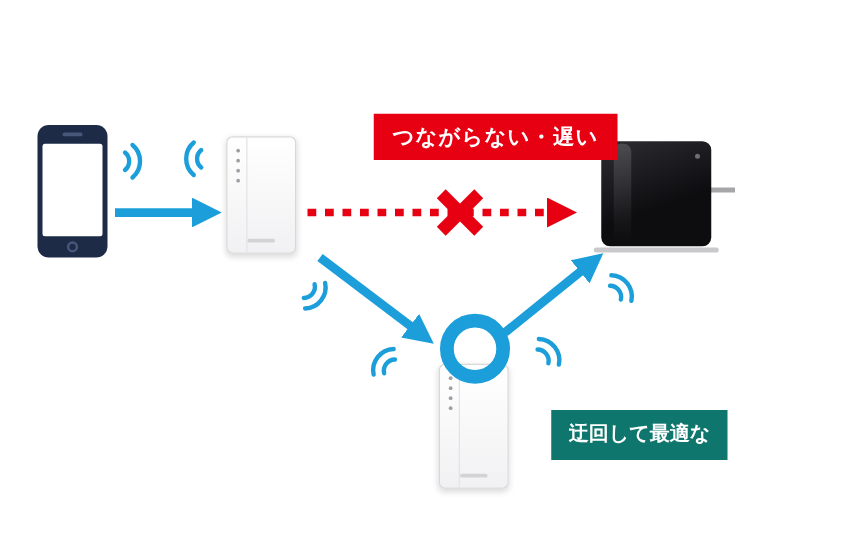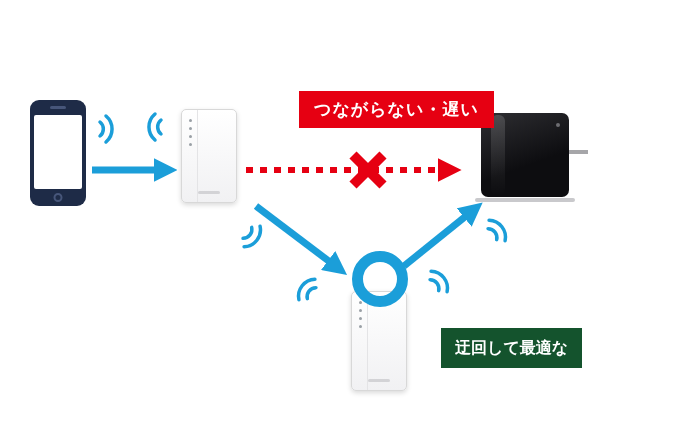--- a/index.html
+++ b/index.html
@@ -55,21 +55,21 @@
   .globe circle{fill:#ffffff;stroke-width:4.5;}
 
   
   .ring{position:absolute;left:352px;top:251px;width:34px;height:34px;
     border:11px solid #1b9ed9;border-radius:50%;}
 
   
   .label{position:absolute;color:#ffffff;font-weight:bold;white-space:nowrap;}
   .label-problem{left:299px;top:91px;background:#e60012;padding:7px 15px;
     font-size:17px;letter-spacing:1px;}
-  .label-solution{left:441px;top:328px;background:#14532d;padding:8px 14px;
+  .label-solution{left:441px;top:328px;background:#0f766e;padding:8px 14px;
     font-size:16px;line-height:1.5;}
 </style>
 </head>
 <body>
 
 <div class="stage">
 
   <svg class="layer" width="692" height="439" viewBox="0 0 692 439">
     <defs>
       <marker id="headBlue" viewBox="0 0 10 10" refX="1" refY="5" markerWidth="3.4" markerHeight="3.4" orient="auto">

